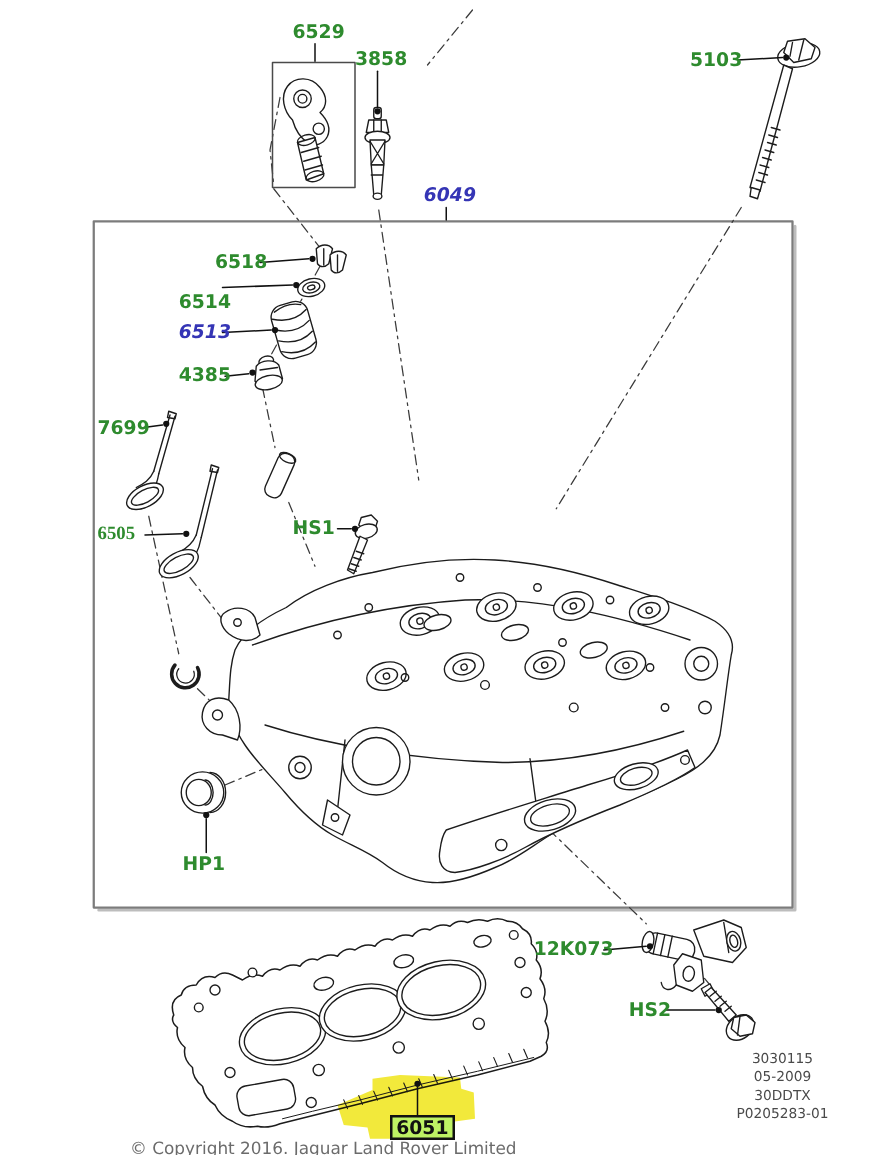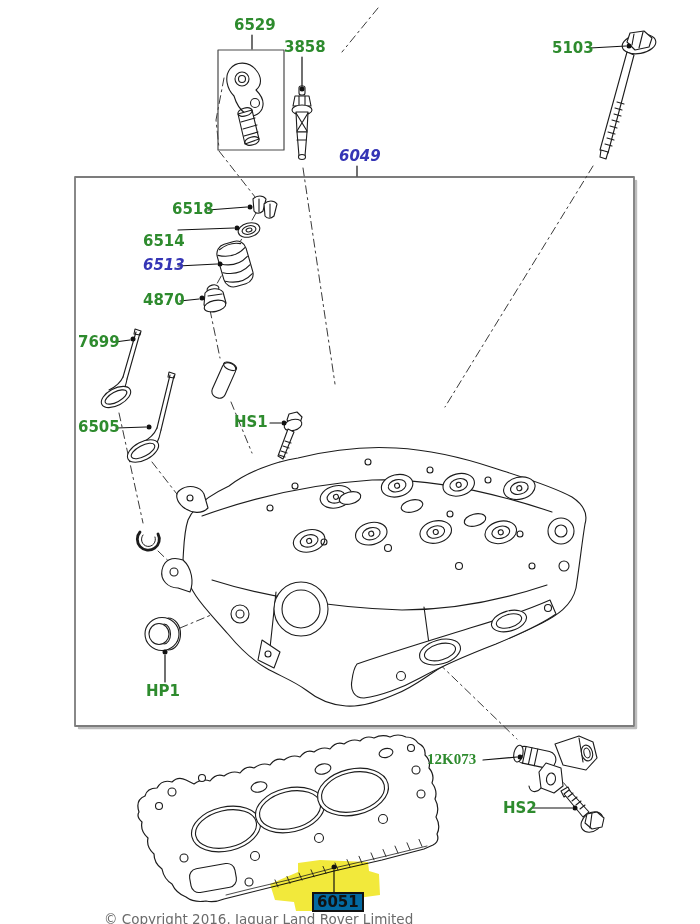--- a/index.html
+++ b/index.html
@@ -3,21 +3,21 @@
 <meta charset="utf-8">
 <style>
   html,body{margin:0;padding:0;}
   body{width:700px;height:924px;background:#ffffff;overflow:hidden;position:relative;
        font-family:"DejaVu Sans","Liberation Sans",sans-serif;}
   #stage{position:absolute;left:12px;top:0;width:700px;height:924px;}
   svg{position:absolute;left:0;top:0;}
   .callout{position:absolute;font-weight:bold;font-size:15px;line-height:15px;
            color:#2e8b2e;white-space:nowrap;cursor:pointer;}
   .callout.blue{color:#3535b5;}
-  .callout.boxed{color:#111;background:#0369a1;border:2px solid #111;
+  .callout.boxed{color:#111;background:#bef264;border:2px solid #111;
                  padding:0 3px;line-height:16px;}
   .plate{position:absolute;left:556px;top:840px;width:116px;text-align:center;
          font-size:11px;line-height:14.8px;color:#4a4a4a;}
   .copyright{position:absolute;left:92px;top:911px;font-size:13.5px;color:#6b6b6b;
              white-space:nowrap;}
 </style>
 </head>
 <body>
 
 <div id="stage">
@@ -326,25 +326,31 @@
   </g>
 </svg>
 
 <div class="callout" style="left:222px;top:18px;">6529</div>
 <div class="callout" style="left:272px;top:40px;">3858</div>
 <div class="callout blue" style="left:327px;top:149px;font-style:italic;">6049</div>
 <div class="callout" style="left:540px;top:41px;">5103</div>
 <div class="callout" style="left:160px;top:202px;">6518</div>
 <div class="callout" style="left:131px;top:222px;margin-top:12px;">6514</div>
 <div class="callout blue" style="left:131px;top:258px;font-style:italic;">6513</div>
-<div class="callout" style="left:131px;top:293px;">4870</div>
+<div class="callout" style="left:131px;top:293px;">4385</div>
 <div class="callout" style="left:66px;top:335px;">7699</div>
-<div class="callout" style="left:66px;top:420px;">6505</div>
+<div class="callout" style="left:66px;top:420px;font-family:Liberation Serif, serif;">6505</div>
 <div class="callout" style="left:222px;top:415px;">HS1</div>
 <div class="callout" style="left:134px;top:684px;">HP1</div>
-<div class="callout" style="left:415px;top:752px;font-family:Liberation Serif, serif;">12K073</div>
+<div class="callout" style="left:415px;top:752px;">12K073</div>
 <div class="callout" style="left:491px;top:801px;">HS2</div>
 <div class="callout boxed" style="left:300px;top:892px;">6051</div>
 
+<div class="plate">
+  <div>3030115</div>
+  <div>05-2009</div>
+  <div>30DDTX</div>
+  <div>P0205283-01</div>
+</div>
 
 <div class="copyright">© Copyright 2016. Jaguar Land Rover Limited</div>
 
 </div>
 
 </body></html>

